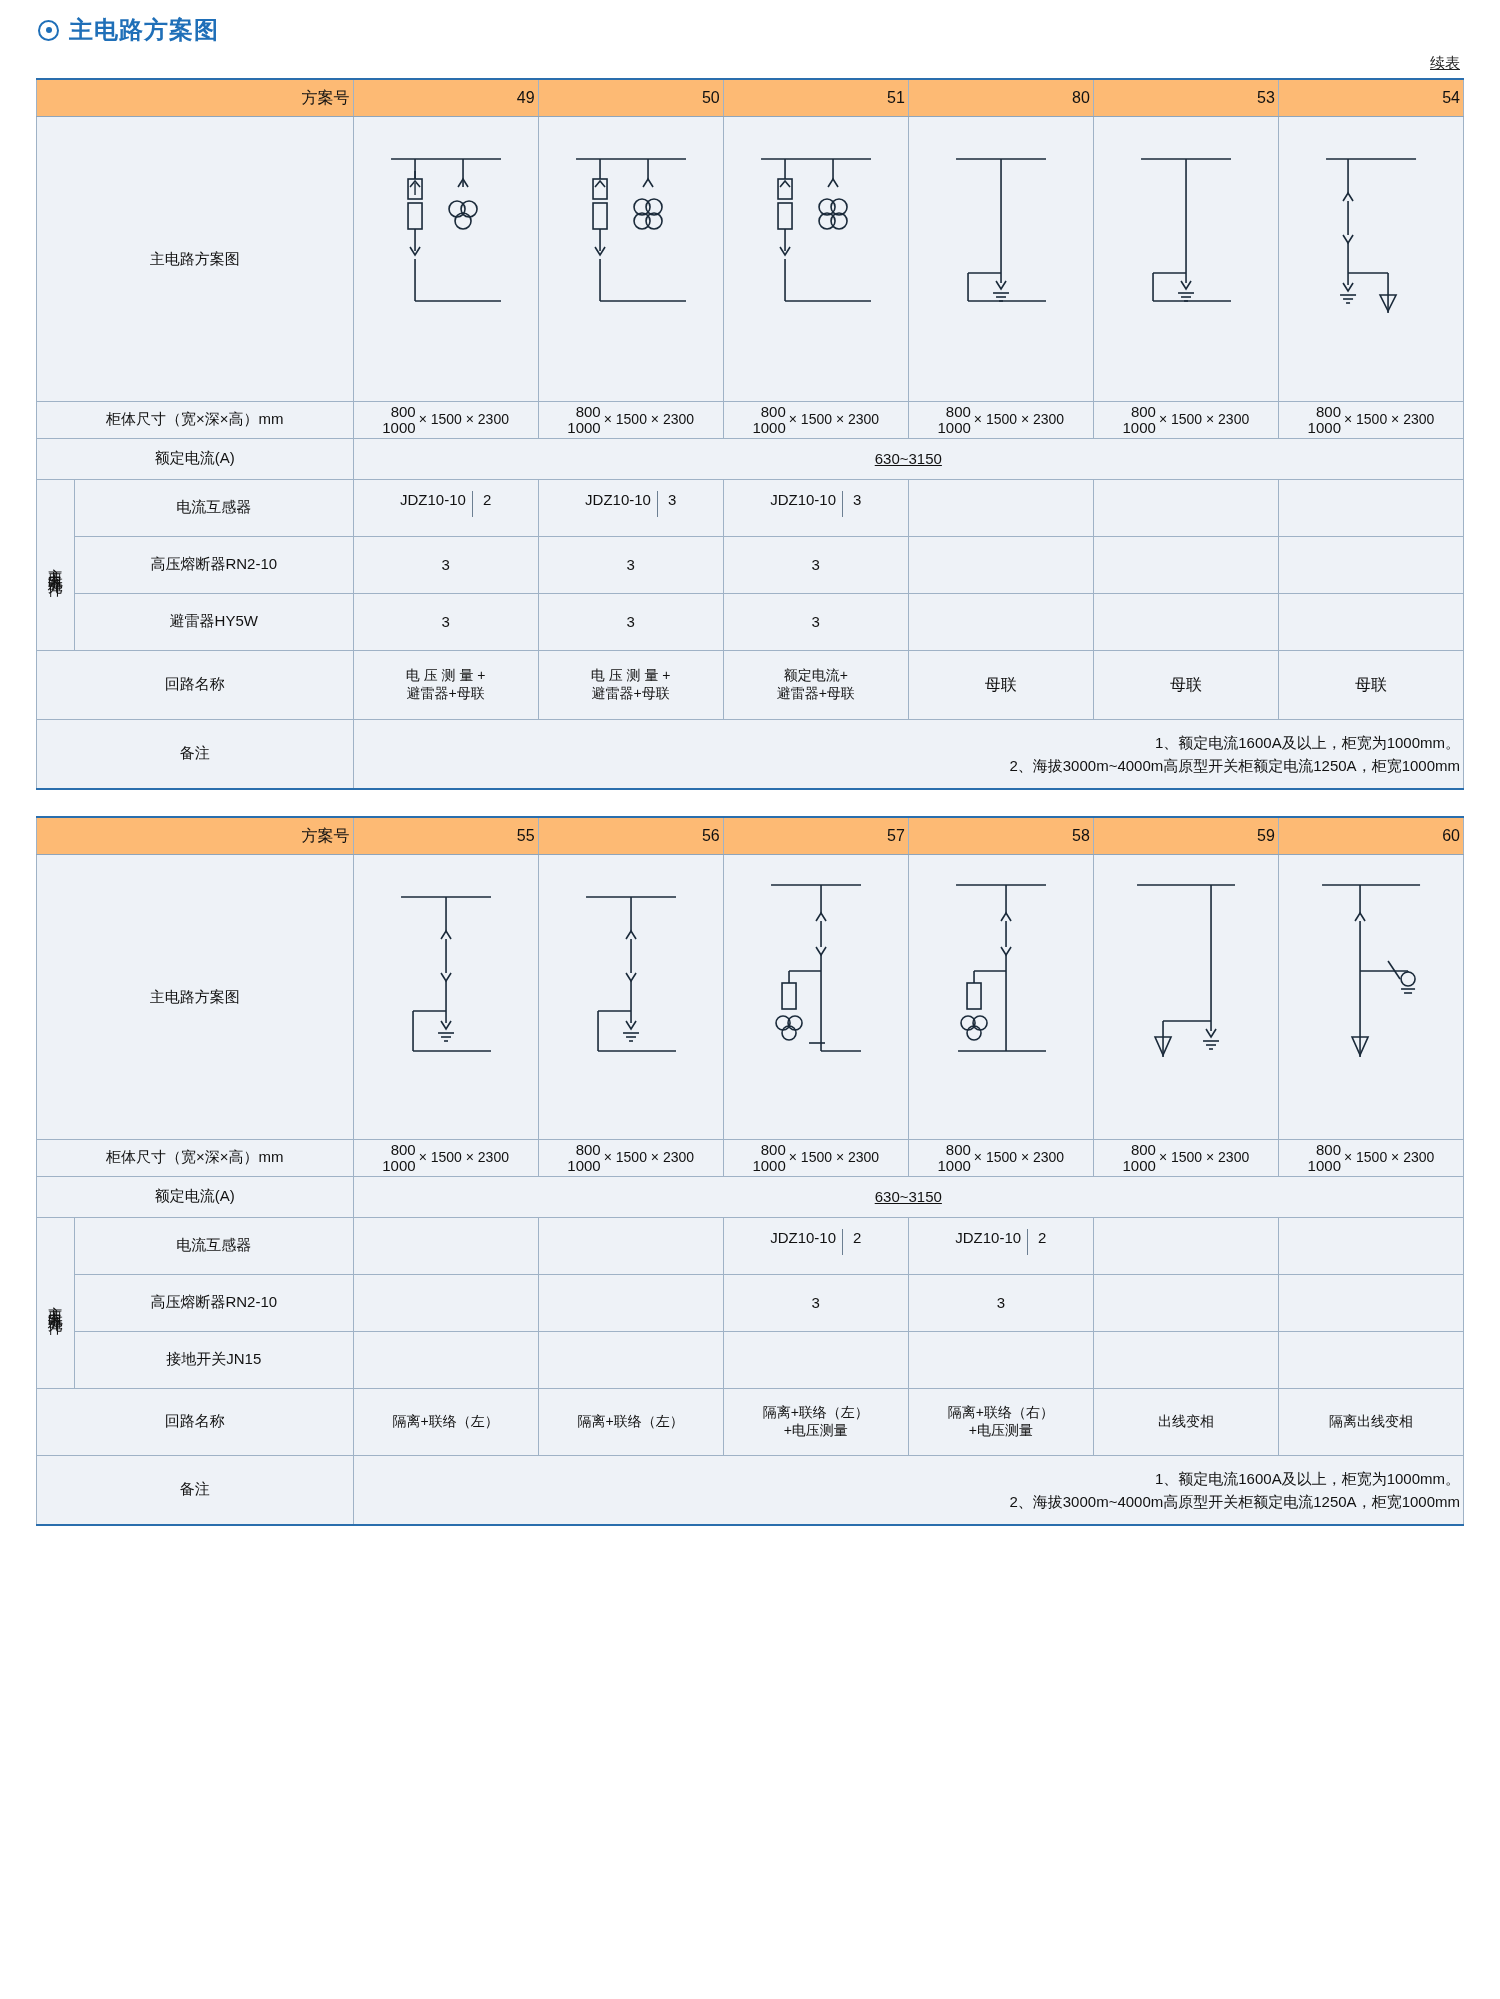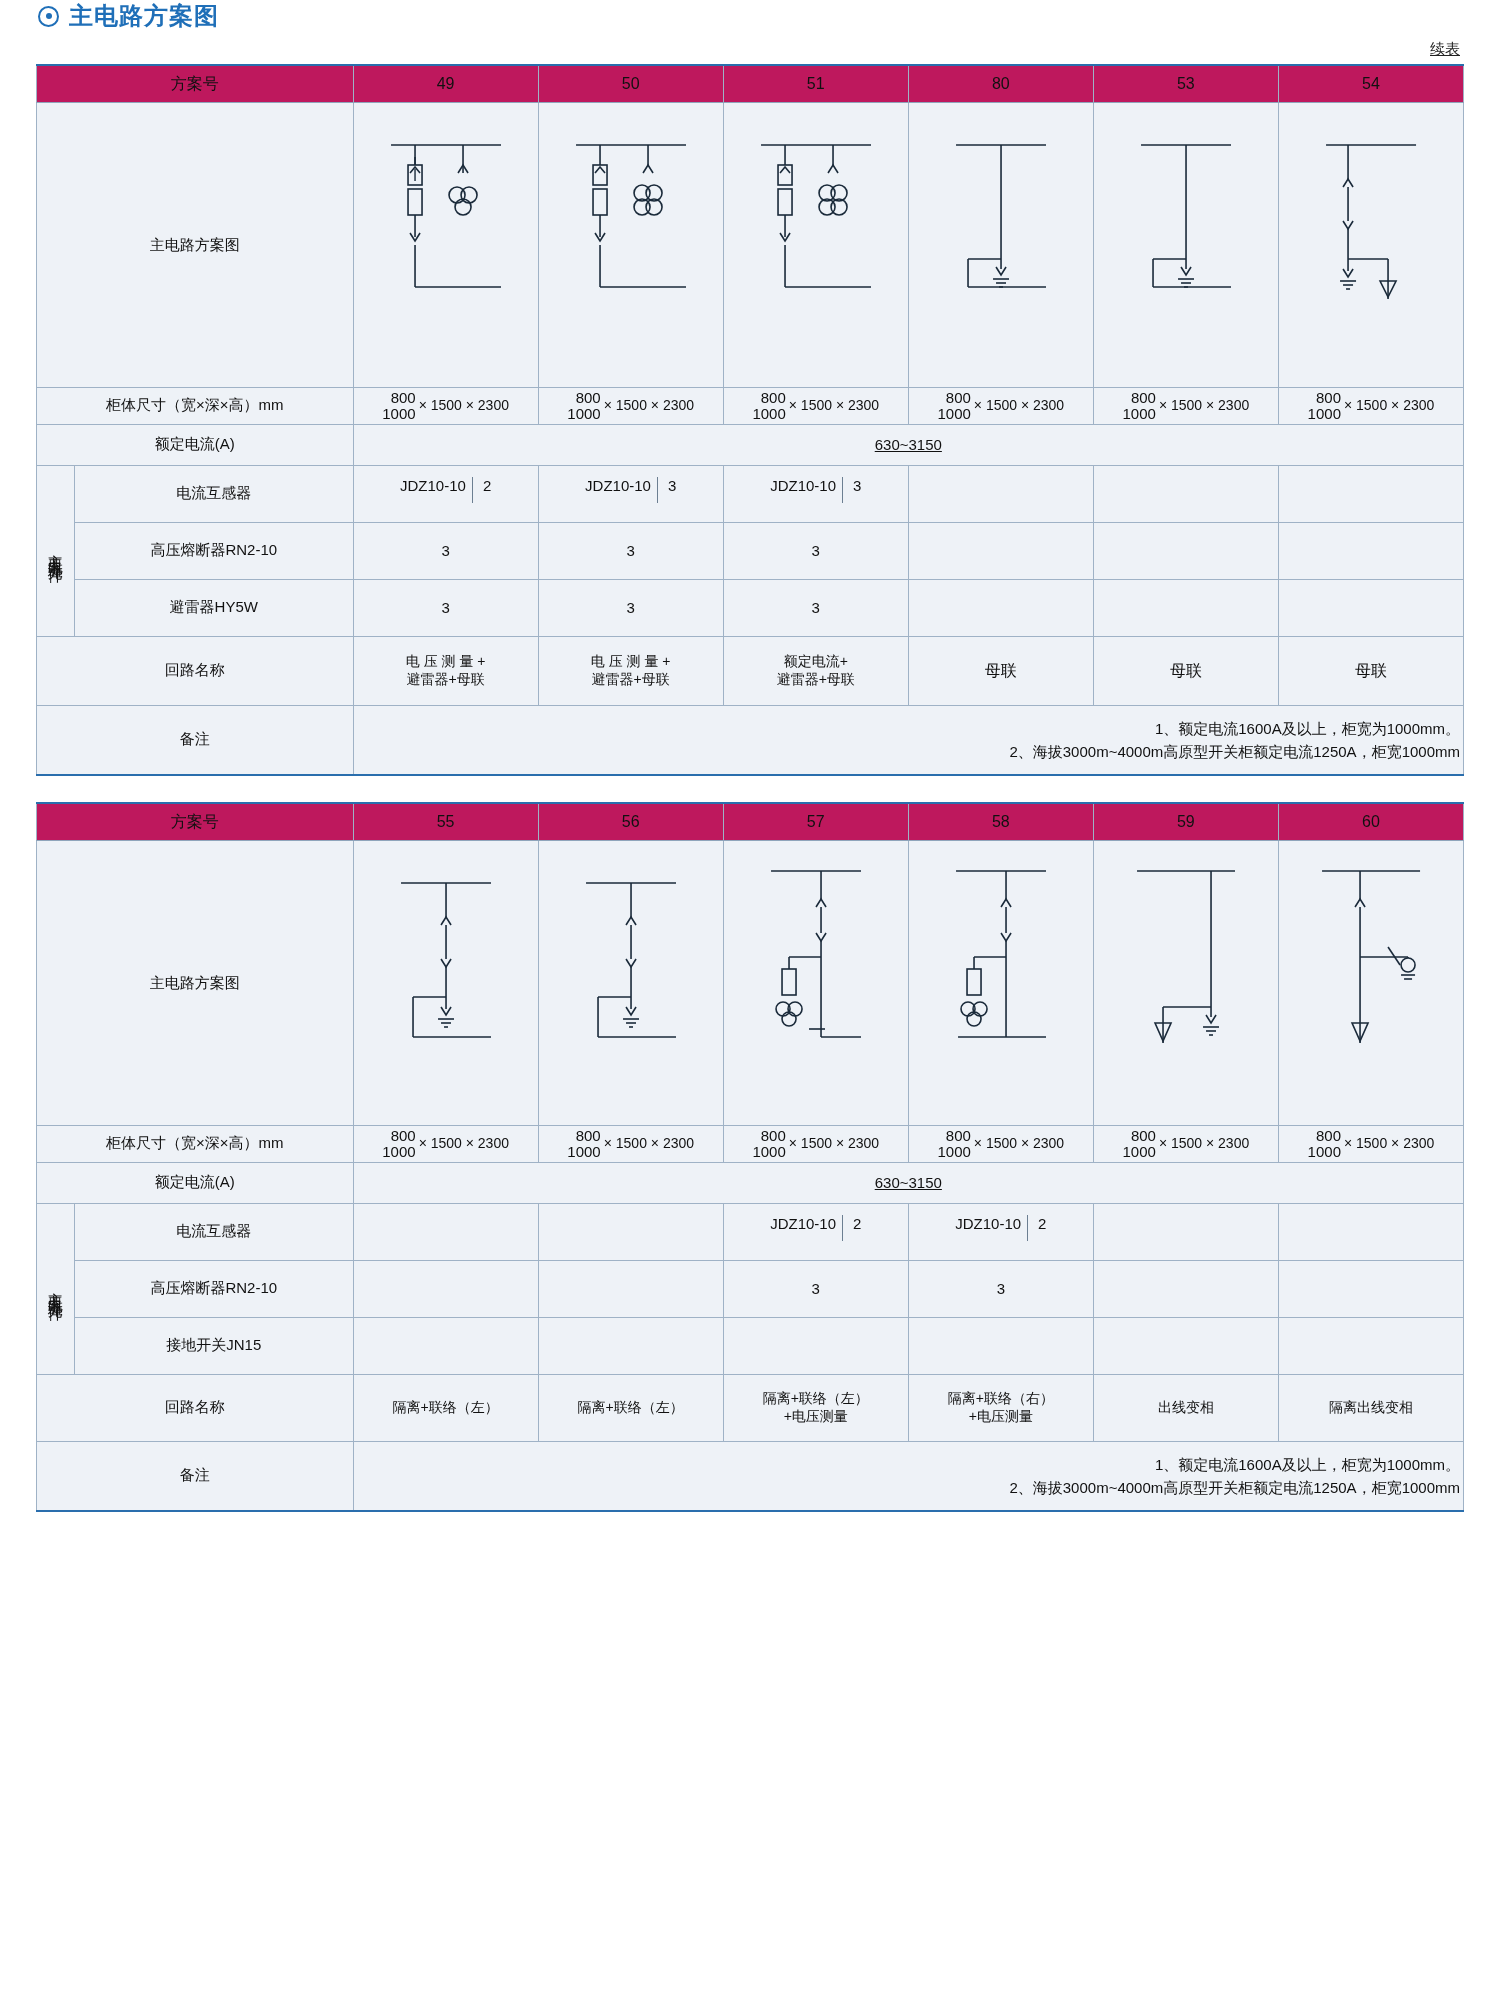--- a/index.html
+++ b/index.html
@@ -3,21 +3,21 @@
 <meta charset="utf-8">
 <style>
   html,body{margin:0;padding:0;}
   body{
     width:1500px;
     background:#ffffff;
     font-family:"Liberation Sans","DejaVu Sans",sans-serif;
     color:#1a1a1a;
     -webkit-font-smoothing:antialiased;
   }
-  .page{width:1500px;box-sizing:border-box;padding:0 36px 20px 36px;}
+  .page{width:1500px;box-sizing:border-box;padding:14px 36px 20px 36px;}
 
   
   .page-header{display:flex;align-items:center;gap:10px;padding-left:2px;margin-bottom:8px;}
   .hdr-dot{
     width:17px;height:17px;border-radius:50%;border:2.2px solid #1f6fb8;
     position:relative;flex:0 0 auto;
   }
   .hdr-dot:after{
     content:"";position:absolute;left:50%;top:50%;width:6px;height:6px;margin:-3px 0 0 -3px;
     background:#1f6fb8;border-radius:50%;
@@ -33,21 +33,21 @@
     border-bottom:2.5px solid #2a6ead;
     background:#eef2f7;
   }
   table.scheme td,table.scheme th{
     border:1px solid #9fb2c6;
     font-size:15px;font-weight:normal;text-align:center;vertical-align:middle;
     color:#111;
     padding:2px 3px;
   }
   table.scheme tr.head td{
-    background:#be185d;font-size:16px;height:32px;border-top:none;border-bottom:1px solid #8fa5bb;
+    background:#fdba74;font-size:16px;height:32px;border-top:none;border-bottom:1px solid #8fa5bb;text-align:right;
   }
   .col-rail{width:34px;}
   .col-sub{width:250px;}
   .col-data{width:166px;}
 
   .lbl{font-size:16px;}
   .lbl-sm{font-size:15px;margin-top:45px;}
 
   
   .vert{

